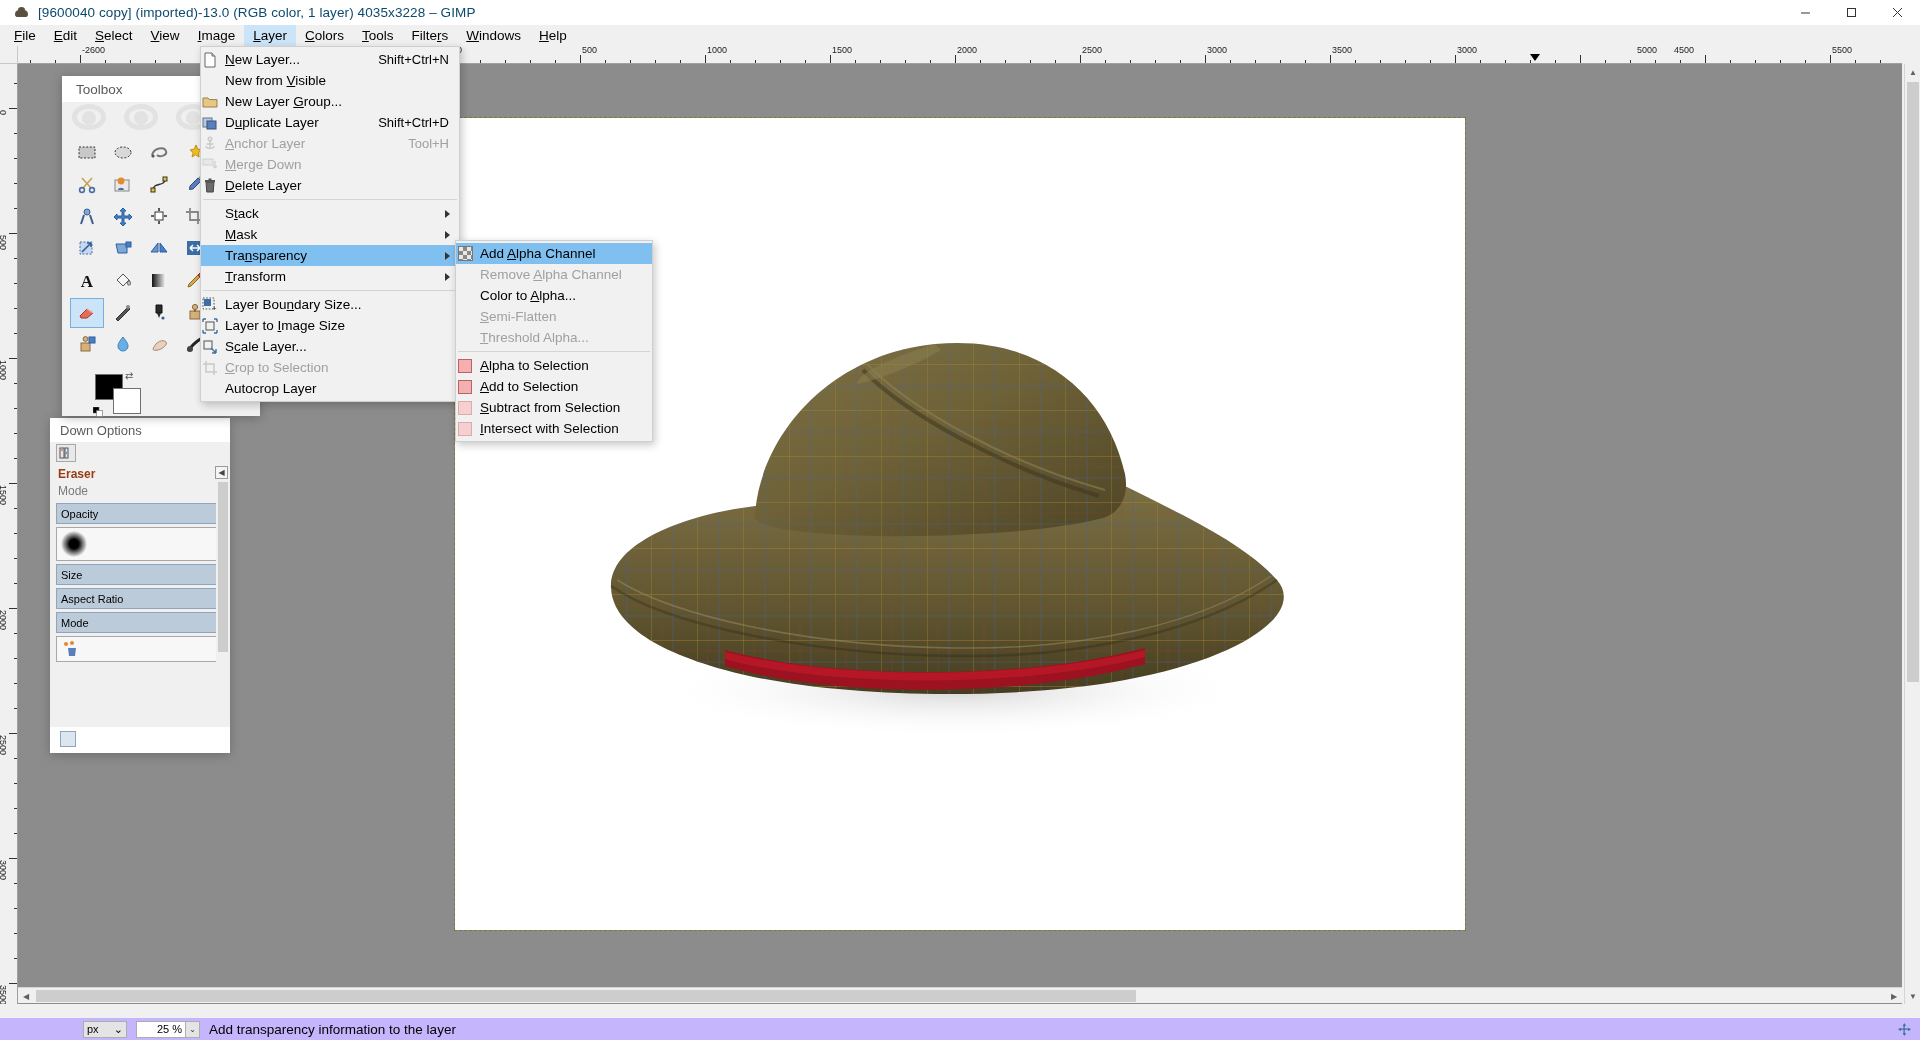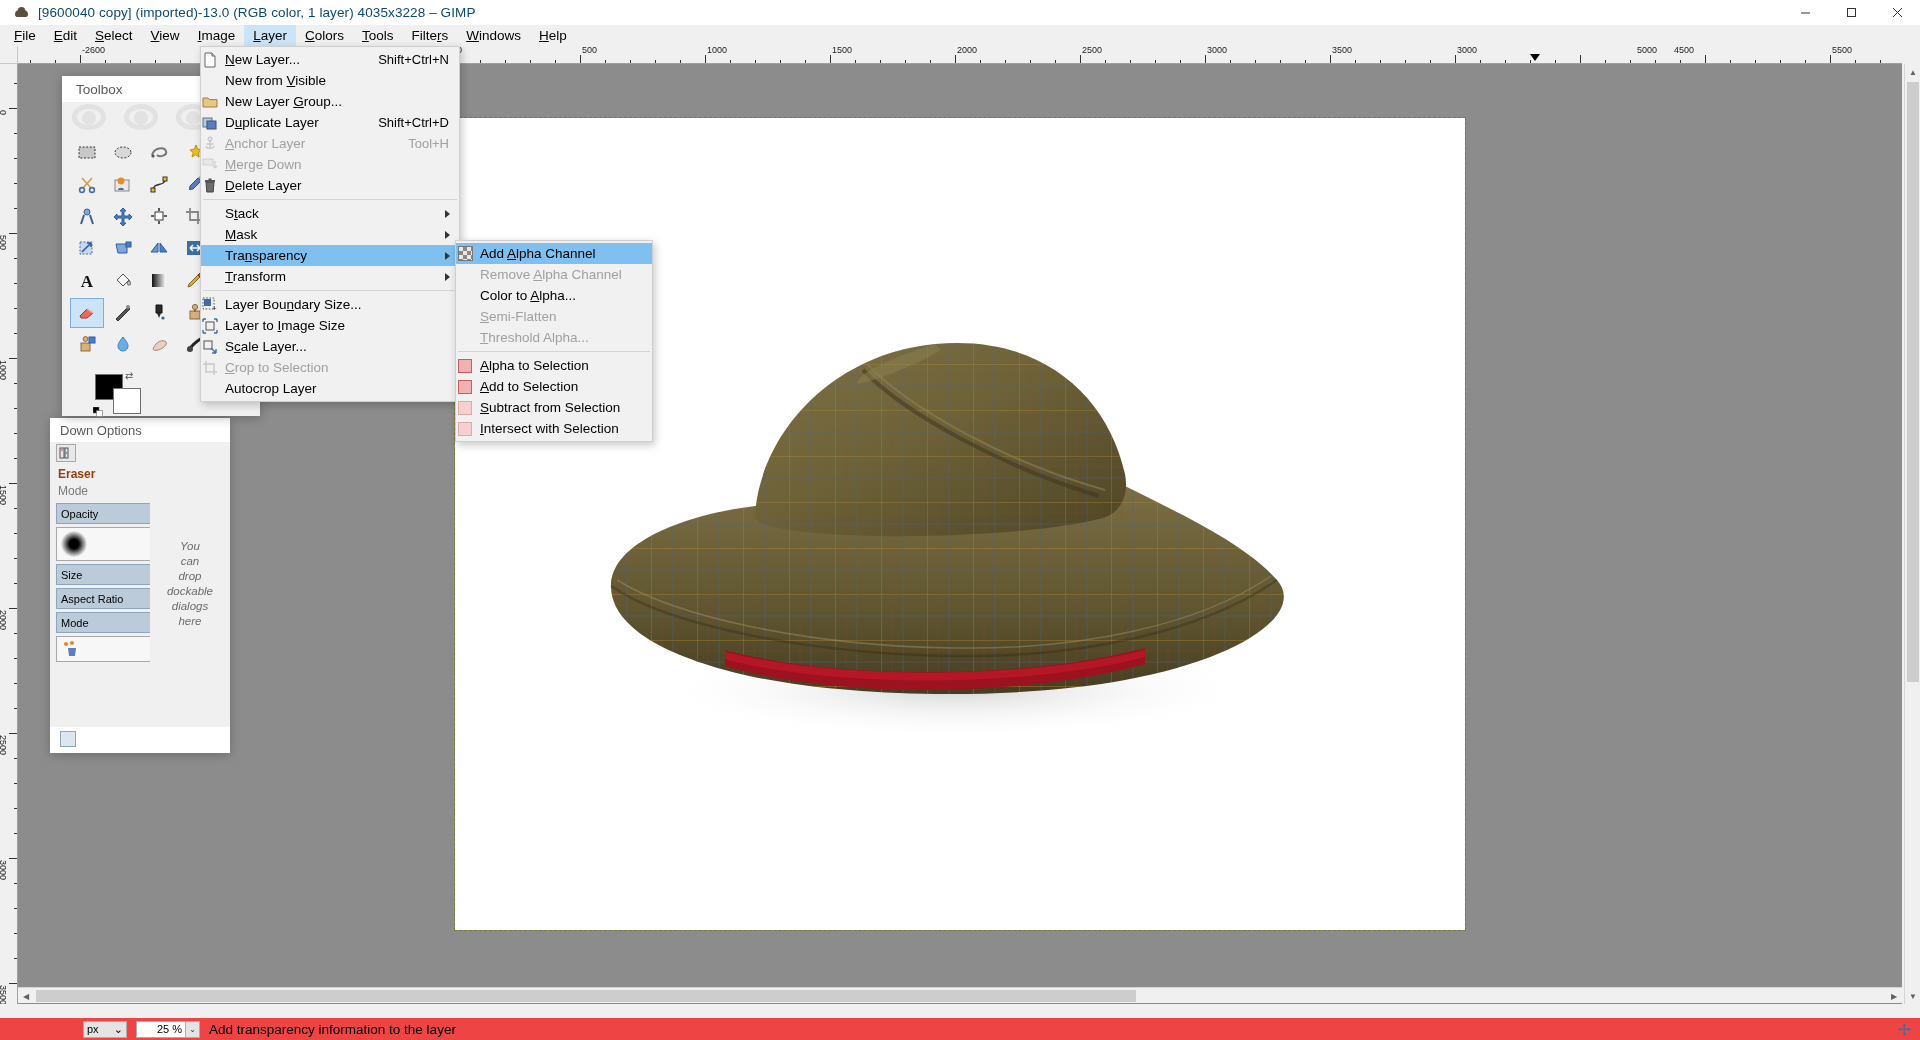--- a/index.html
+++ b/index.html
@@ -111,21 +111,21 @@
   .sb-arrow {
     position: absolute; width: 16px; height: 16px;
     display: flex; align-items: center; justify-content: center;
     color: #606060; font-size: 8px;
   }
   .sb-thumb { position: absolute; background: #cdcdcd; }
 
   
   .statusbar {
     position: absolute; left: 0; bottom: 0; width: 1920px; height: 22px;
-    background: #ef4444; display: flex; align-items: center;
+    background: #c4b5fd; display: flex; align-items: center;
   }
   .unit-combo {
     margin-left: 83px; width: 44px; height: 17px;
     background: #e4e4e4; border: 1px solid #adadad;
     font-size: 11px; display: flex; align-items: center;
     justify-content: space-between; padding: 0 3px; color: #000;
   }
   .zoom-entry {
     margin-left: 9px; width: 50px; height: 17px;
     background: #fff; border: 1px solid #adadad;
@@ -595,30 +595,20 @@
       <svg width="18" height="18" viewBox="0 0 18 18">
         <circle cx="4" cy="4" r="2" fill="#e08a2a"></circle>
           <circle cx="10" cy="3" r="2" fill="#e08a2a"></circle>
         <path d="M6 8 L14 8 L13 16 L7 16 Z" fill="#5a7fbd"></path>
       </svg>
     </div>
     <div class="dock-scroll">
       <div class="dock-sb-thumb"></div>
     </div>
     <div class="dock-collapse">◀</div>
-    <div class="dock-drop">
-      <div class="dock-drop-text">
-        <span>You</span><br>
-        <span>can</span><br>
-        <span>drop</span><br>
-        <span>dockable</span><br>
-        <span>dialogs</span><br>
-        <span>here</span>
-      </div>
-    </div>
     <div class="dock-bottom">
       <div class="dock-bottom-b"></div>
     </div>
   </div>
 
   <div class="toolbox">
     <div class="tbx-title">Toolbox</div>
     <div class="tbx-wilber">
       <div class="eye" style="left:10px"></div>
         <div class="pupil" style="left:20px"></div>

